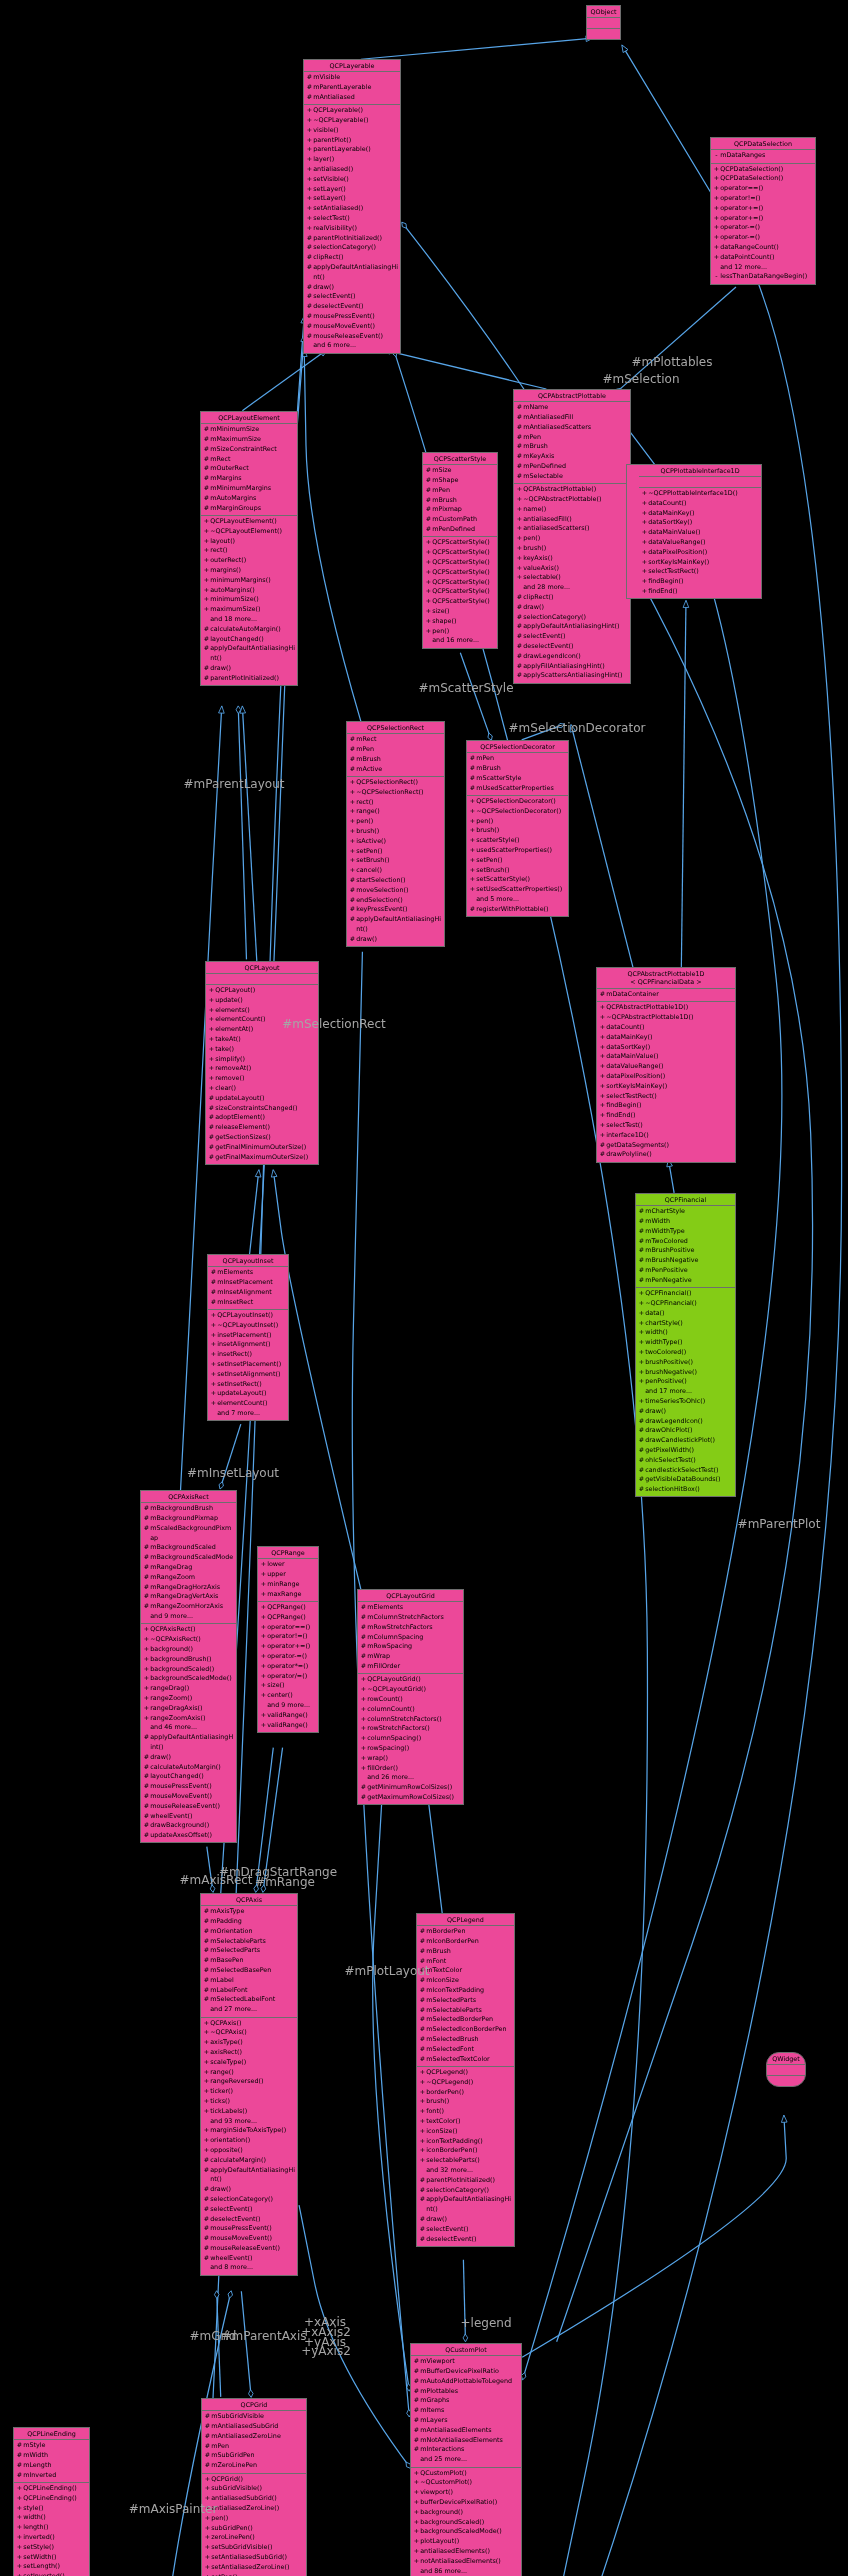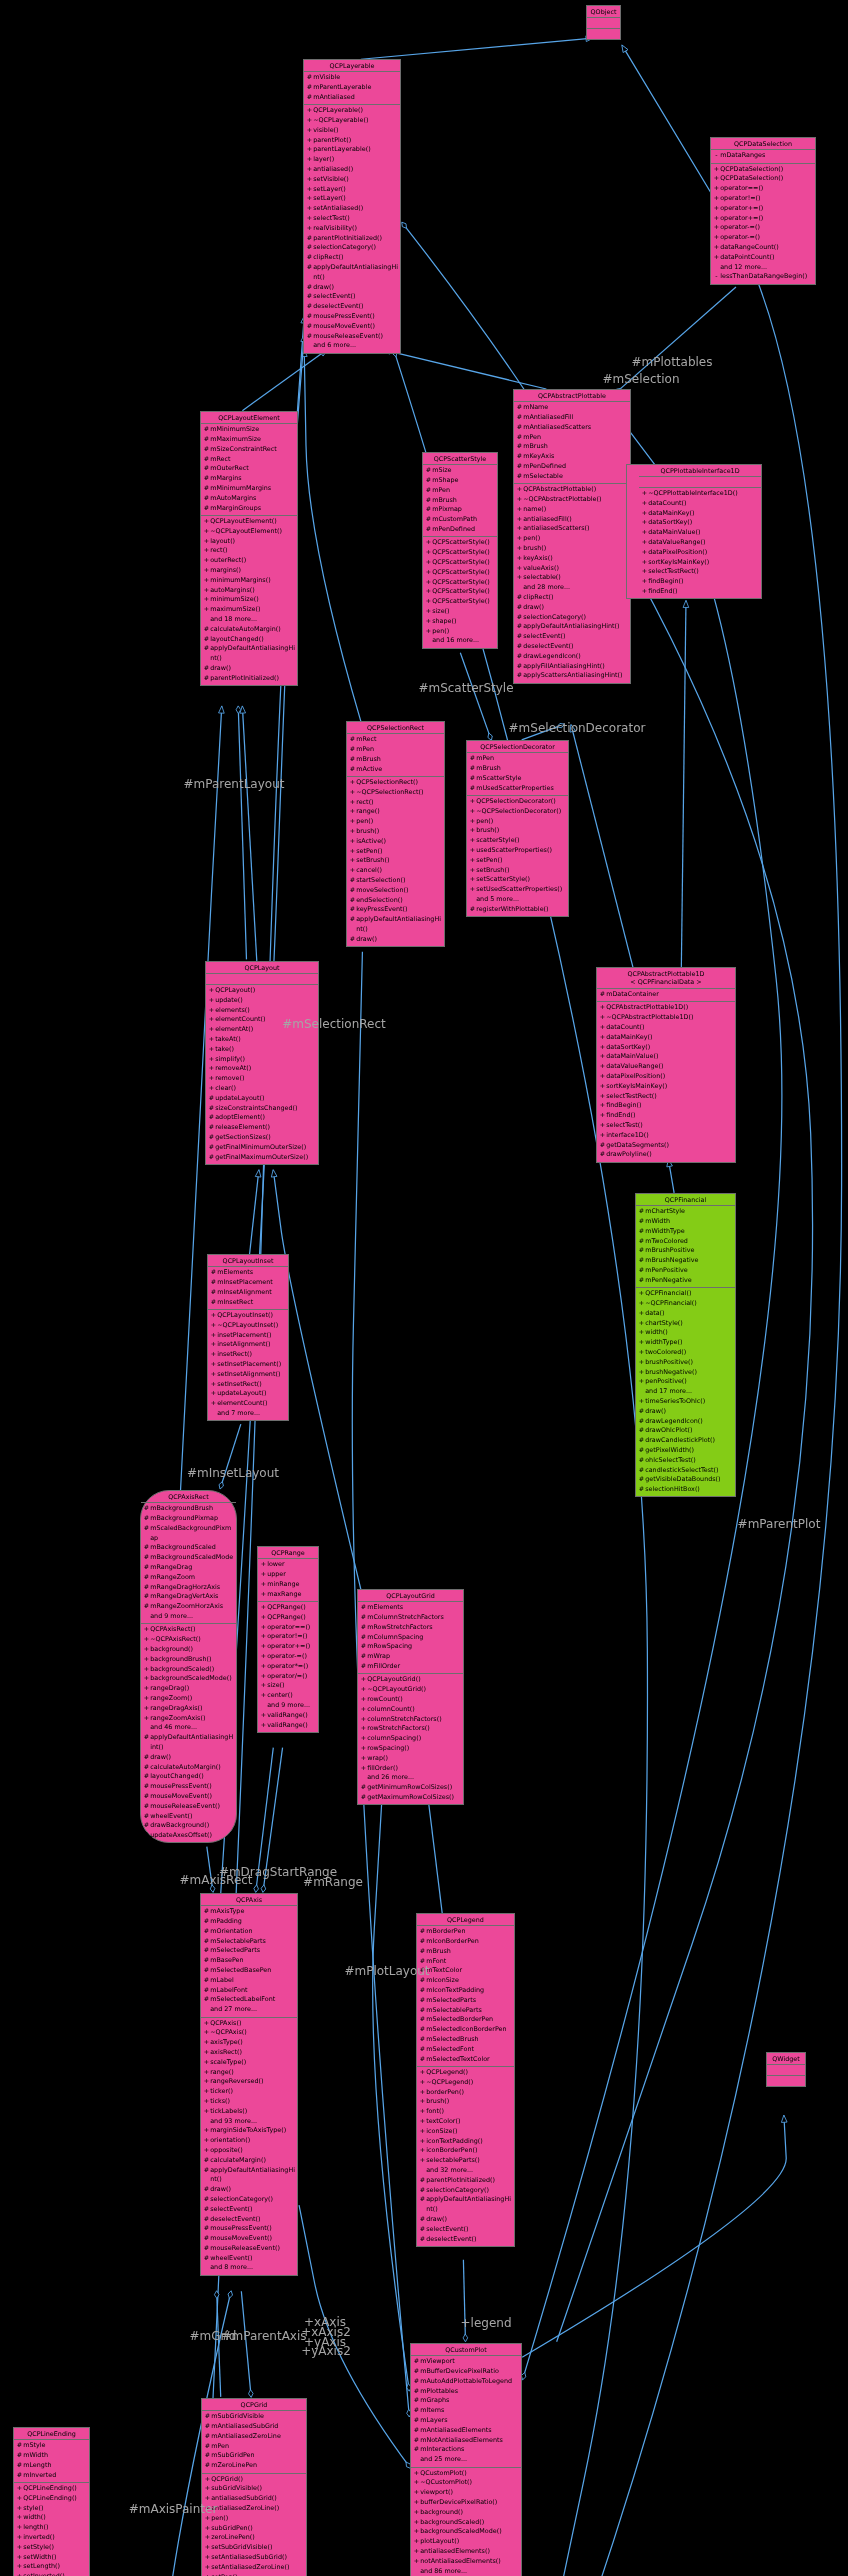--- a/index.html
+++ b/index.html
@@ -1128,21 +1128,21 @@
         <div class="row">
           <span class="sym">+</span>
           <span class="txt">elementCount()</span>
         </div>
         <div class="row">
           <span class="sym"></span>
           <span class="txt">and 7 more...</span>
         </div>
       </div>
     </div>
-    <div class="cls" style="left: 140px; top: 1490px; width: 97px; border-radius: 29px;">
+    <div class="cls" style="left: 140px; top: 1490px; width: 97px;">
     <div class="title">
         <div>QCPAxisRect</div>
       </div>
   <div class="sec">
         <div class="row">
           <span class="sym">#</span>
           <span class="txt">mBackgroundBrush</span>
         </div>
         <div class="row">
           <span class="sym">#</span>
@@ -1717,21 +1717,21 @@
         <div class="row">
           <span class="sym">#</span>
           <span class="txt">selectEvent()</span>
         </div>
         <div class="row">
           <span class="sym">#</span>
           <span class="txt">deselectEvent()</span>
         </div>
       </div>
     </div>
-    <div class="cls" style="left: 766px; top: 2052px; width: 40px;">
+    <div class="cls" style="left: 766px; top: 2052px; width: 40px; border-radius: 13px;">
     <div class="title">
         <div>QWidget</div>
       </div>
   <div class="sec"></div>
       <div class="sec"></div>
     </div>
     <div class="cls" style="left: 410px; top: 2343px; width: 112px;">
     <div class="title">
         <div>QCustomPlot</div>
       </div>
@@ -1973,21 +1973,21 @@
     <div class="elabel" style="left: 672px; top: 362px; color: rgb(166, 166, 166);">#mPlottables</div>
     <div class="elabel" style="left: 641px; top: 379px; color: rgb(166, 166, 166);">#mSelection</div>
     <div class="elabel" style="left: 577px; top: 728px; color: rgb(166, 166, 166);">#mSelectionDecorator</div>
     <div class="elabel" style="left: 466px; top: 688px; color: rgb(166, 166, 166);">#mScatterStyle</div>
     <div class="elabel" style="left: 234px; top: 784px; color: rgb(166, 166, 166);">#mParentLayout</div>
     <div class="elabel" style="left: 334px; top: 1024px; color: rgb(166, 166, 166);">#mSelectionRect</div>
     <div class="elabel" style="left: 233px; top: 1473px; color: rgb(166, 166, 166);">#mInsetLayout</div>
     <div class="elabel" style="left: 779px; top: 1524px; color: rgb(166, 166, 166);">#mParentPlot</div>
     <div class="elabel" style="left: 216px; top: 1880px; color: rgb(166, 166, 166);">#mAxisRect</div>
     <div class="elabel" style="left: 278px; top: 1872px; color: rgb(166, 166, 166);">#mDragStartRange</div>
-    <div class="elabel" style="left: 285px; top: 1882px; color: rgb(166, 166, 166); margin-left: 48px;">#mRange</div>
+    <div class="elabel" style="left: 285px; top: 1882px; color: rgb(166, 166, 166);">#mRange</div>
     <div class="elabel" style="left: 387px; top: 1971px; color: rgb(166, 166, 166);">#mPlotLayout</div>
     <div class="elabel" style="left: 213px; top: 2336px; color: rgb(166, 166, 166);">#mGrid</div>
     <div class="elabel" style="left: 264px; top: 2336px; color: rgb(166, 166, 166);">#mParentAxis</div>
     <div class="elabel" style="left: 325px; top: 2322px; color: rgb(166, 166, 166);">+xAxis</div>
     <div class="elabel" style="left: 326px; top: 2332px; color: rgb(166, 166, 166);">+xAxis2</div>
     <div class="elabel" style="left: 325px; top: 2342px; color: rgb(166, 166, 166);">+yAxis</div>
     <div class="elabel" style="left: 326px; top: 2351px; color: rgb(166, 166, 166);">+yAxis2</div>
     <div class="elabel" style="left: 486px; top: 2323px; color: rgb(166, 166, 166);">+legend</div>
     <div class="elabel" style="left: 173px; top: 2509px; color: rgb(166, 166, 166);">#mAxisPainter</div>
   </div>

